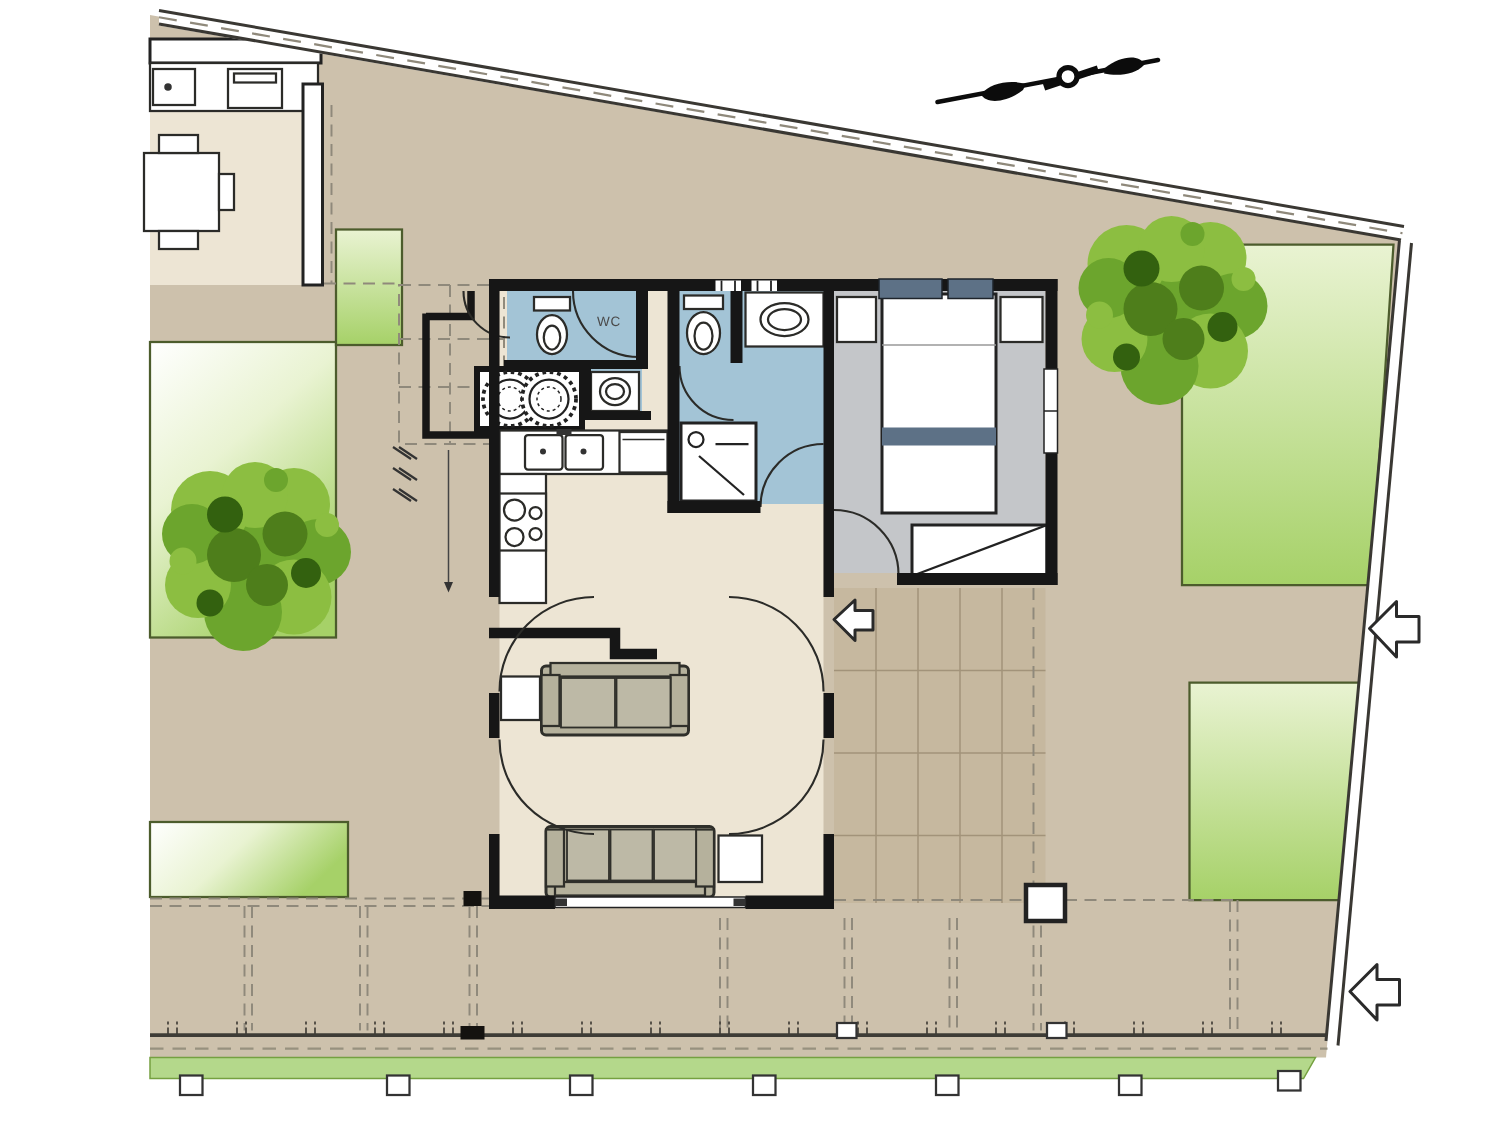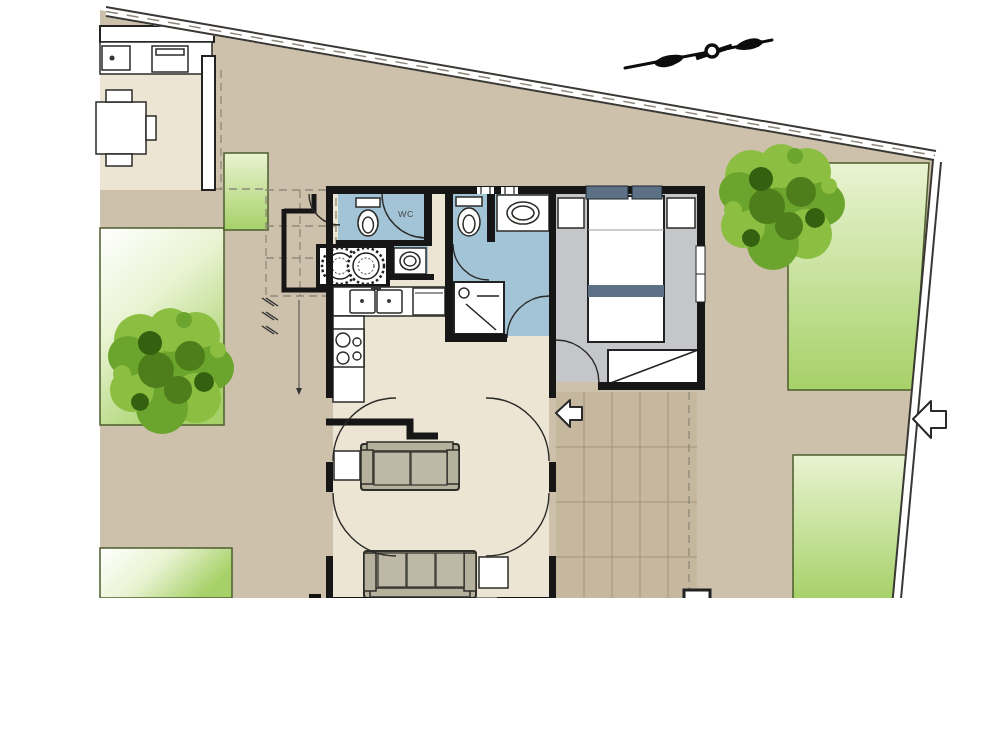--- a/index.html
+++ b/index.html
@@ -1,16 +1,16 @@
 <!DOCTYPE html>
 <html style="--ground: #cdc1ac; --floor-cream: #ede5d4; --floor-bath: #a3c4d6; --floor-bedroom: #c4c6c9; --terrace: #c6b89f; --terrace-grid: #a2937a; --lawn-pale: #e9f3d2; --lawn-deep: #a6d168; --lawn-border: #4c5c2c; --hedge: #b4d88b; --tree-light: #8cbe41; --tree-mid: #6ca52d; --tree-dark: #4e7e1b; --tree-darkest: #33610f; --sofa: #b5b19c; --cushion: #bdb9a6; --slate: #5d7186; --wall: #161616; --boundary: #3a3833; --dash: #8f897b;"><head>
 <meta charset="utf-8">
 <style>
   html,body{margin:0;padding:0;background:#ffffff;}
-  .canvas{position:relative;width:1000px;height:598px;background:#fff;overflow:hidden;
+  .canvas{position:relative;width:1000px;height:750px;background:#fff;overflow:hidden;
           font-family:"Liberation Sans",sans-serif;}
   svg{display:block;}
   .t1{fill:var(--tree-light);} .t2{fill:var(--tree-mid);}
   .t3{fill:var(--tree-dark);} .t4{fill:var(--tree-darkest);}
   .wall{fill:var(--wall);}
   .fixture{fill:#ffffff;stroke:#2b2b28;stroke-width:1.5;}
   .thick-fixture{fill:#ffffff;stroke:#222222;stroke-width:2;}
   .arc{fill:none;stroke:#2b2b28;stroke-width:1.4;}
   .dashes{stroke:var(--dash);stroke-width:1.3;fill:none;stroke-dasharray:8 5;}
   .gridline{stroke:var(--terrace-grid);stroke-width:1;}

